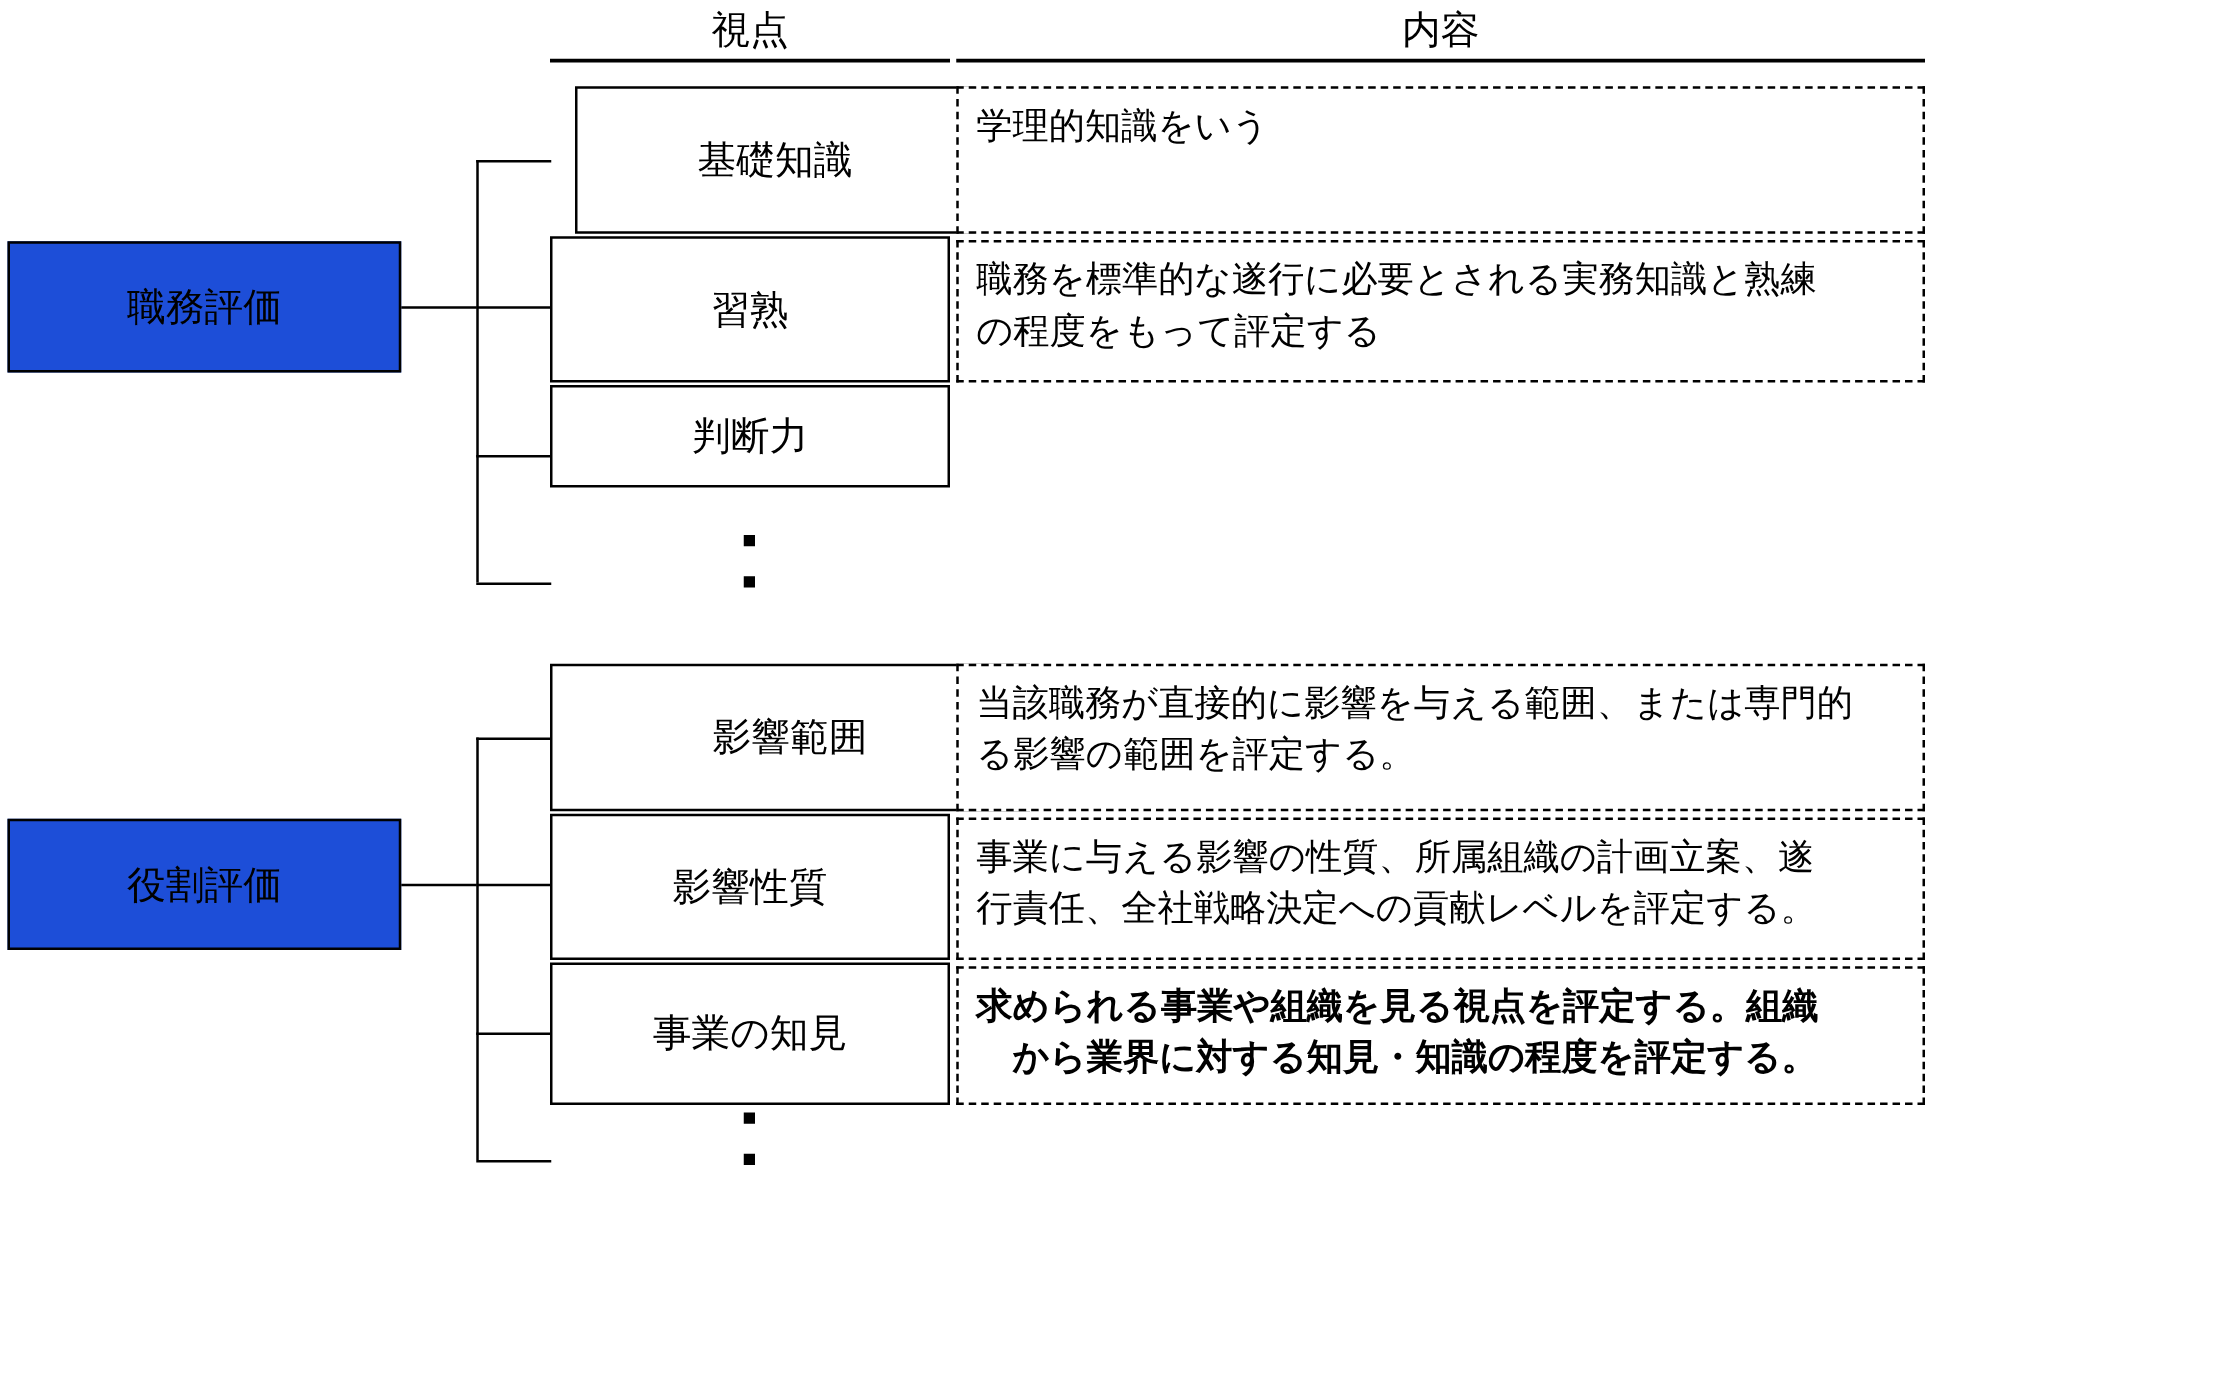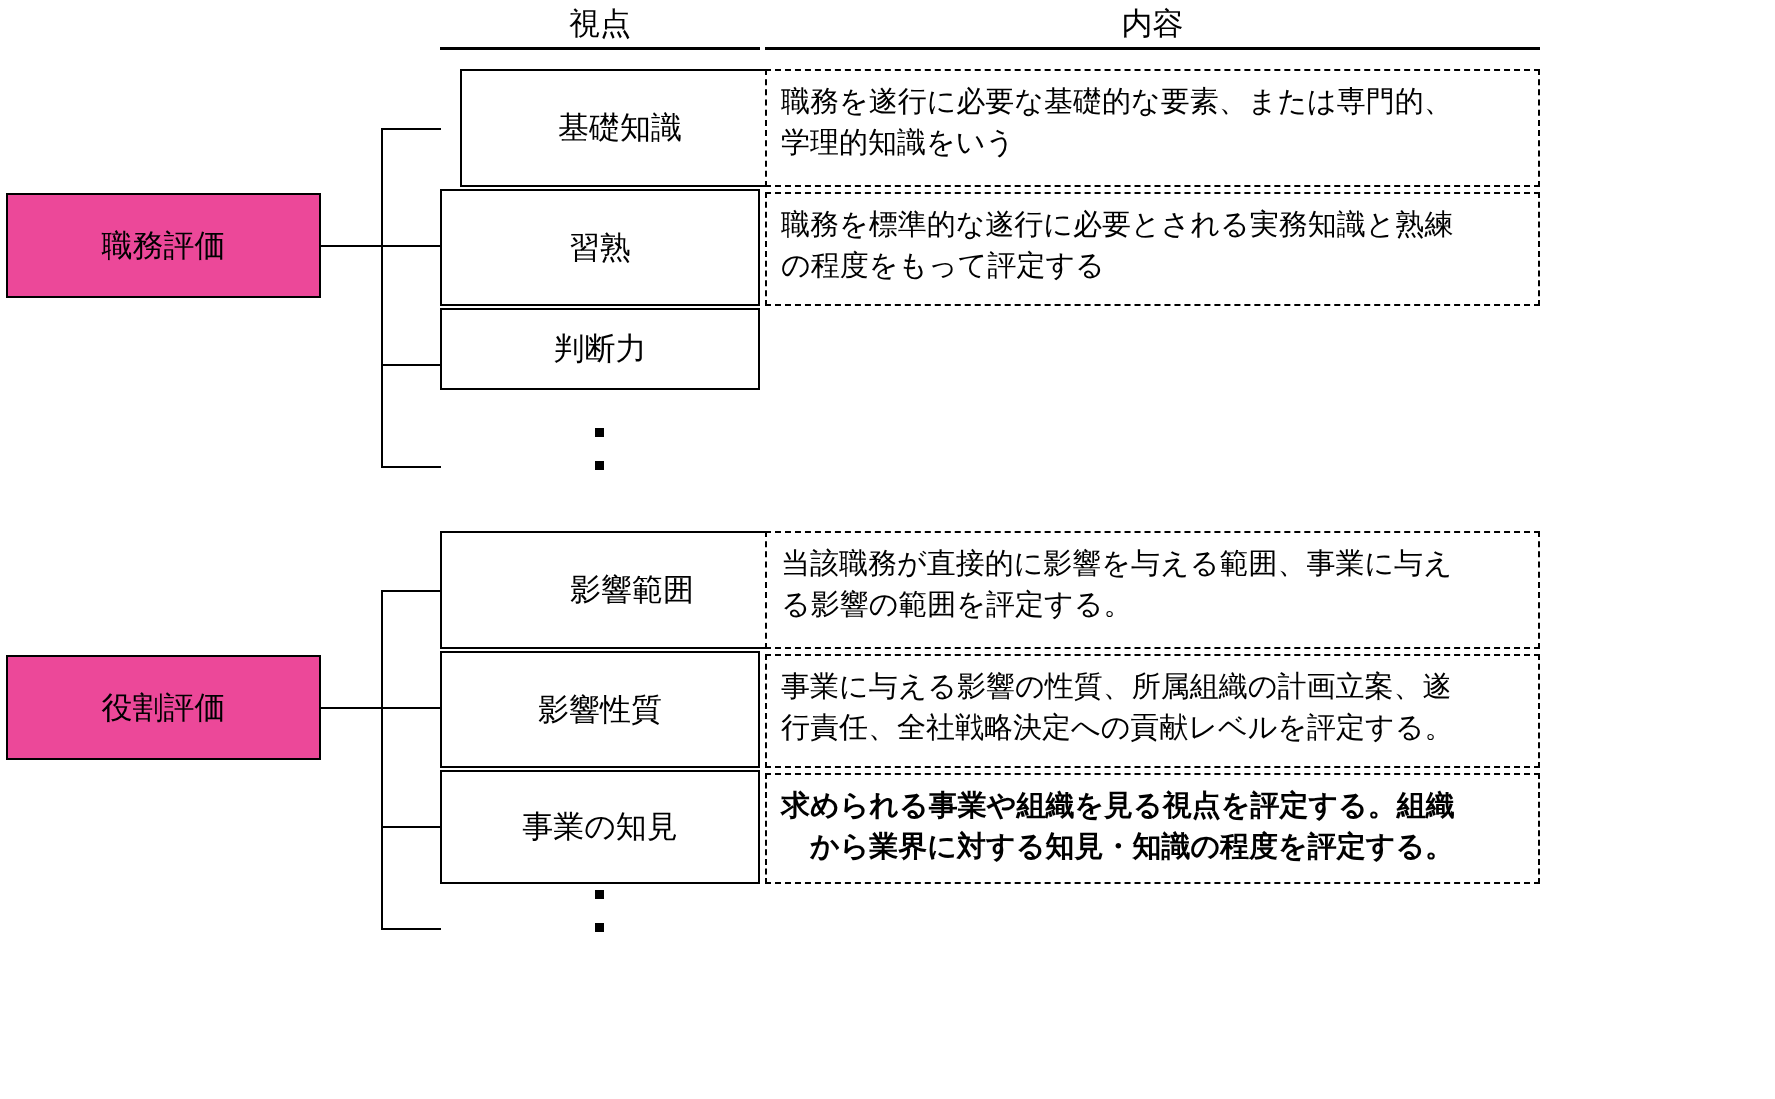--- a/index.html
+++ b/index.html
@@ -24,21 +24,21 @@
   .header-rule{
     position:absolute;
     border-bottom:3px solid #000;
     height:0;
   }
 
   
   .root-box{
     position:absolute;
     border:2.5px solid #000;
-    background:#ec4899;
+    background:#1d4ed8;
     display:flex;
     align-items:center;
     justify-content:center;
     font-size:31px;
     box-sizing:border-box;
   }
 
   
   .vp-box{
     position:absolute;
@@ -106,21 +106,20 @@
     <span>基礎知識</span>
   </div>
   <div class="vp-box" style="left:440px;top:189px;width:320px;height:117px;">
     <span>習熟</span>
   </div>
   <div class="vp-box" style="left:440px;top:308px;width:320px;height:82px;">
     <span>判断力</span>
   </div>
 
   <div class="content-box" style="left:765px;top:69px;width:775px;height:118px;">
-    <span class="ln">職務を遂行に必要な基礎的な要素、または専門的、</span>
     <span class="ln">学理的知識をいう</span>
   </div>
   <div class="content-box" style="left:765px;top:192px;width:775px;height:114px;">
     <span class="ln">職務を標準的な遂行に必要とされる実務知識と熟練</span>
     <span class="ln">の程度をもって評定する</span>
   </div>
 
   <div class="vdots" style="left:593px;top:428px;width:12px;height:42px;">
     <i></i>
     <i></i>
@@ -143,21 +142,21 @@
     <span>影響範囲</span>
   </div>
   <div class="vp-box" style="left:440px;top:651px;width:320px;height:117px;">
     <span>影響性質</span>
   </div>
   <div class="vp-box" style="left:440px;top:770px;width:320px;height:114px;">
     <span>事業の知見</span>
   </div>
 
   <div class="content-box" style="left:765px;top:531px;width:775px;height:118px;">
-    <span class="ln">当該職務が直接的に影響を与える範囲、事業に与え</span>
+    <span class="ln">当該職務が直接的に影響を与える範囲、または専門的</span>
     <span class="ln">る影響の範囲を評定する。</span>
   </div>
   <div class="content-box" style="left:765px;top:654px;width:775px;height:114px;">
     <span class="ln">事業に与える影響の性質、所属組織の計画立案、遂</span>
     <span class="ln">行責任、全社戦略決定への貢献レベルを評定する。</span>
   </div>
   <div class="content-box" style="left:765px;top:773px;width:775px;height:111px;font-weight:bold;">
     <span class="ln">求められる事業や組織を見る視点を評定する。組織</span>
     <span class="ln">　から業界に対する知見・知識の程度を評定する。</span>
   </div>

